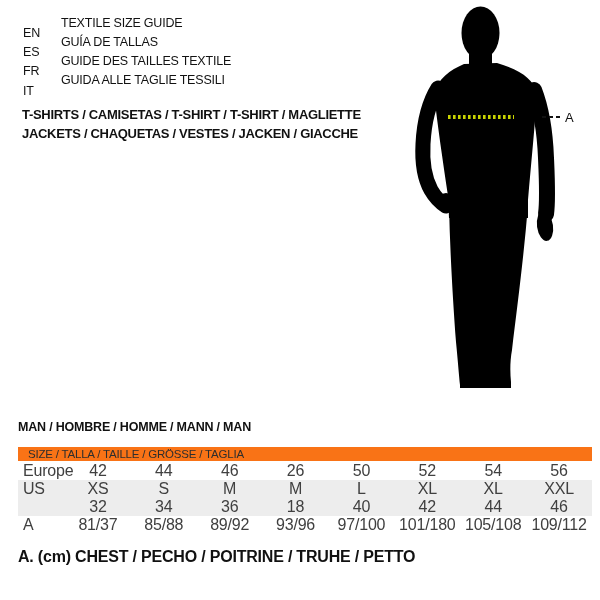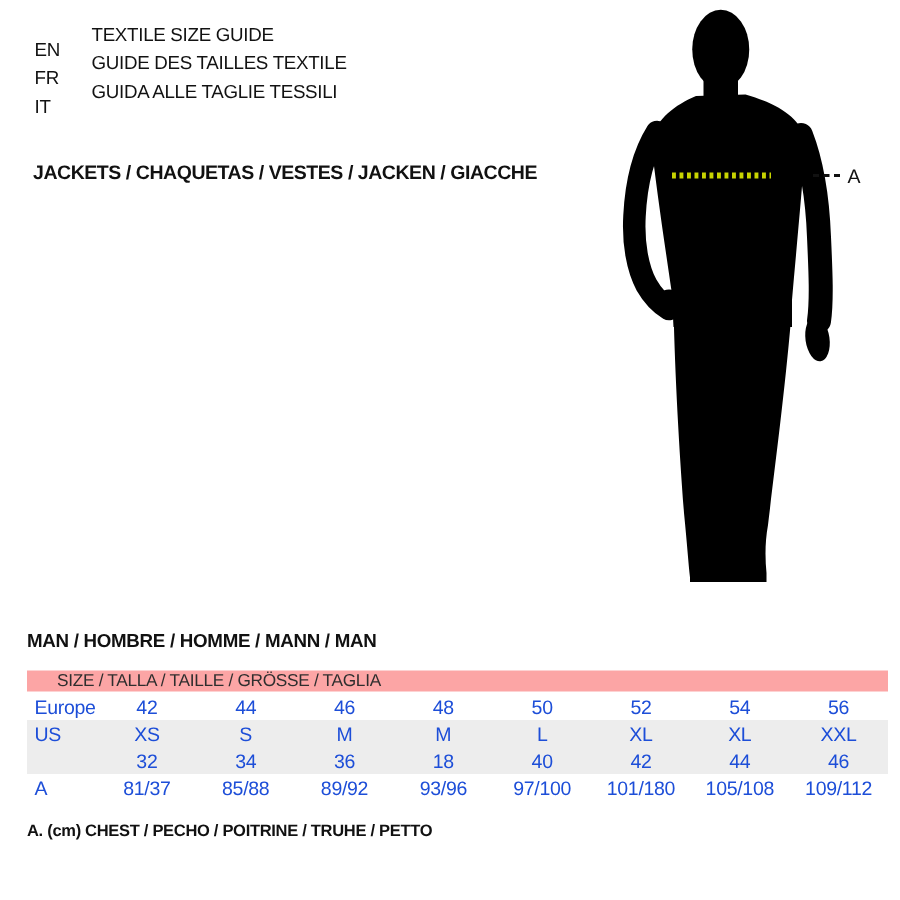--- a/index.html
+++ b/index.html
@@ -37,60 +37,65 @@
   
   .man-title {
     position: absolute; left: 18px; top: 420px;
     font-size: 12.5px; font-weight: 700; color: #111111;
     letter-spacing: -0.2px; white-space: nowrap;
   }
 
   
   .size-table { position: absolute; left: 18px; top: 447px; width: 574px; }
   .t-header {
-    background: #fca5a5; height: 14px; line-height: 14px;
-    font-size: 11.5px; color: #2e2e2e; padding-left: 20px;
+    background: #f97316; height: 14px; line-height: 14px;
+    font-size: 11.5px; color: #2e2e2e; padding-left: 10px;
     letter-spacing: -0.2px; margin-bottom: 1px;
   }
   .trow {
     display: grid;
     grid-template-columns: 47px repeat(8, 1fr);
     height: 18px; align-items: center;
-    font-size: 13px; color: #1d4ed8;
+    font-size: 16px; color: #404040;
   }
   .trow.alt { background: #ededed; }
   .tcell { text-align: center; letter-spacing: -0.2px; }
   .tcell.label { text-align: left; padding-left: 5px; }
 
   
   .footnote {
     position: absolute; left: 18px; top: 548px;
-    font-size: 11px; font-weight: 700; color: #111111;
+    font-size: 16px; font-weight: 700; color: #111111;
     letter-spacing: -0.2px; white-space: nowrap;
   }
 </style>
 </head>
 <body>
 
 <div class="lang-list">
   <div class="lang-row">
     <span class="lang-code">EN</span>
     <span class="lang-label">TEXTILE SIZE GUIDE</span>
   </div>
   <div class="lang-row">
+    <span class="lang-code">ES</span>
+    <span class="lang-label">GUÍA DE TALLAS</span>
+  </div>
+  <div class="lang-row">
     <span class="lang-code">FR</span>
     <span class="lang-label">GUIDE DES TAILLES TEXTILE</span>
   </div>
   <div class="lang-row">
     <span class="lang-code">IT</span>
     <span class="lang-label">GUIDA ALLE TAGLIE TESSILI</span>
   </div>
 </div>
 
 <div class="products">
+  <div class="product-line">T-SHIRTS / CAMISETAS / T-SHIRT / T-SHIRT / MAGLIETTE</div>
   <div class="product-line">JACKETS / CHAQUETAS / VESTES / JACKEN / GIACCHE</div>
 </div>
 
 <div class="figure-wrap">
   <svg width="200" height="400" viewBox="0 0 200 400">
     <g fill="#000000">
 
       <ellipse cx="80.5" cy="33" rx="19" ry="26.5"></ellipse>
 
       <rect x="69" y="46" width="23" height="24"></rect>
@@ -116,21 +121,21 @@
 <div class="man-title">MAN / HOMBRE / HOMME / MANN / MAN</div>
 
 <div class="size-table">
   <div class="t-header">SIZE / TALLA / TAILLE / GRÖSSE / TAGLIA</div>
 
   <div class="trow">
     <div class="tcell label">Europe</div>
     <div class="tcell">42</div>
     <div class="tcell">44</div>
     <div class="tcell">46</div>
-    <div class="tcell">48</div>
+    <div class="tcell">26</div>
     <div class="tcell">50</div>
     <div class="tcell">52</div>
     <div class="tcell">54</div>
     <div class="tcell">56</div>
   </div>
 
   <div class="trow alt">
     <div class="tcell label">US</div>
     <div class="tcell">XS</div>
     <div class="tcell">S</div>

